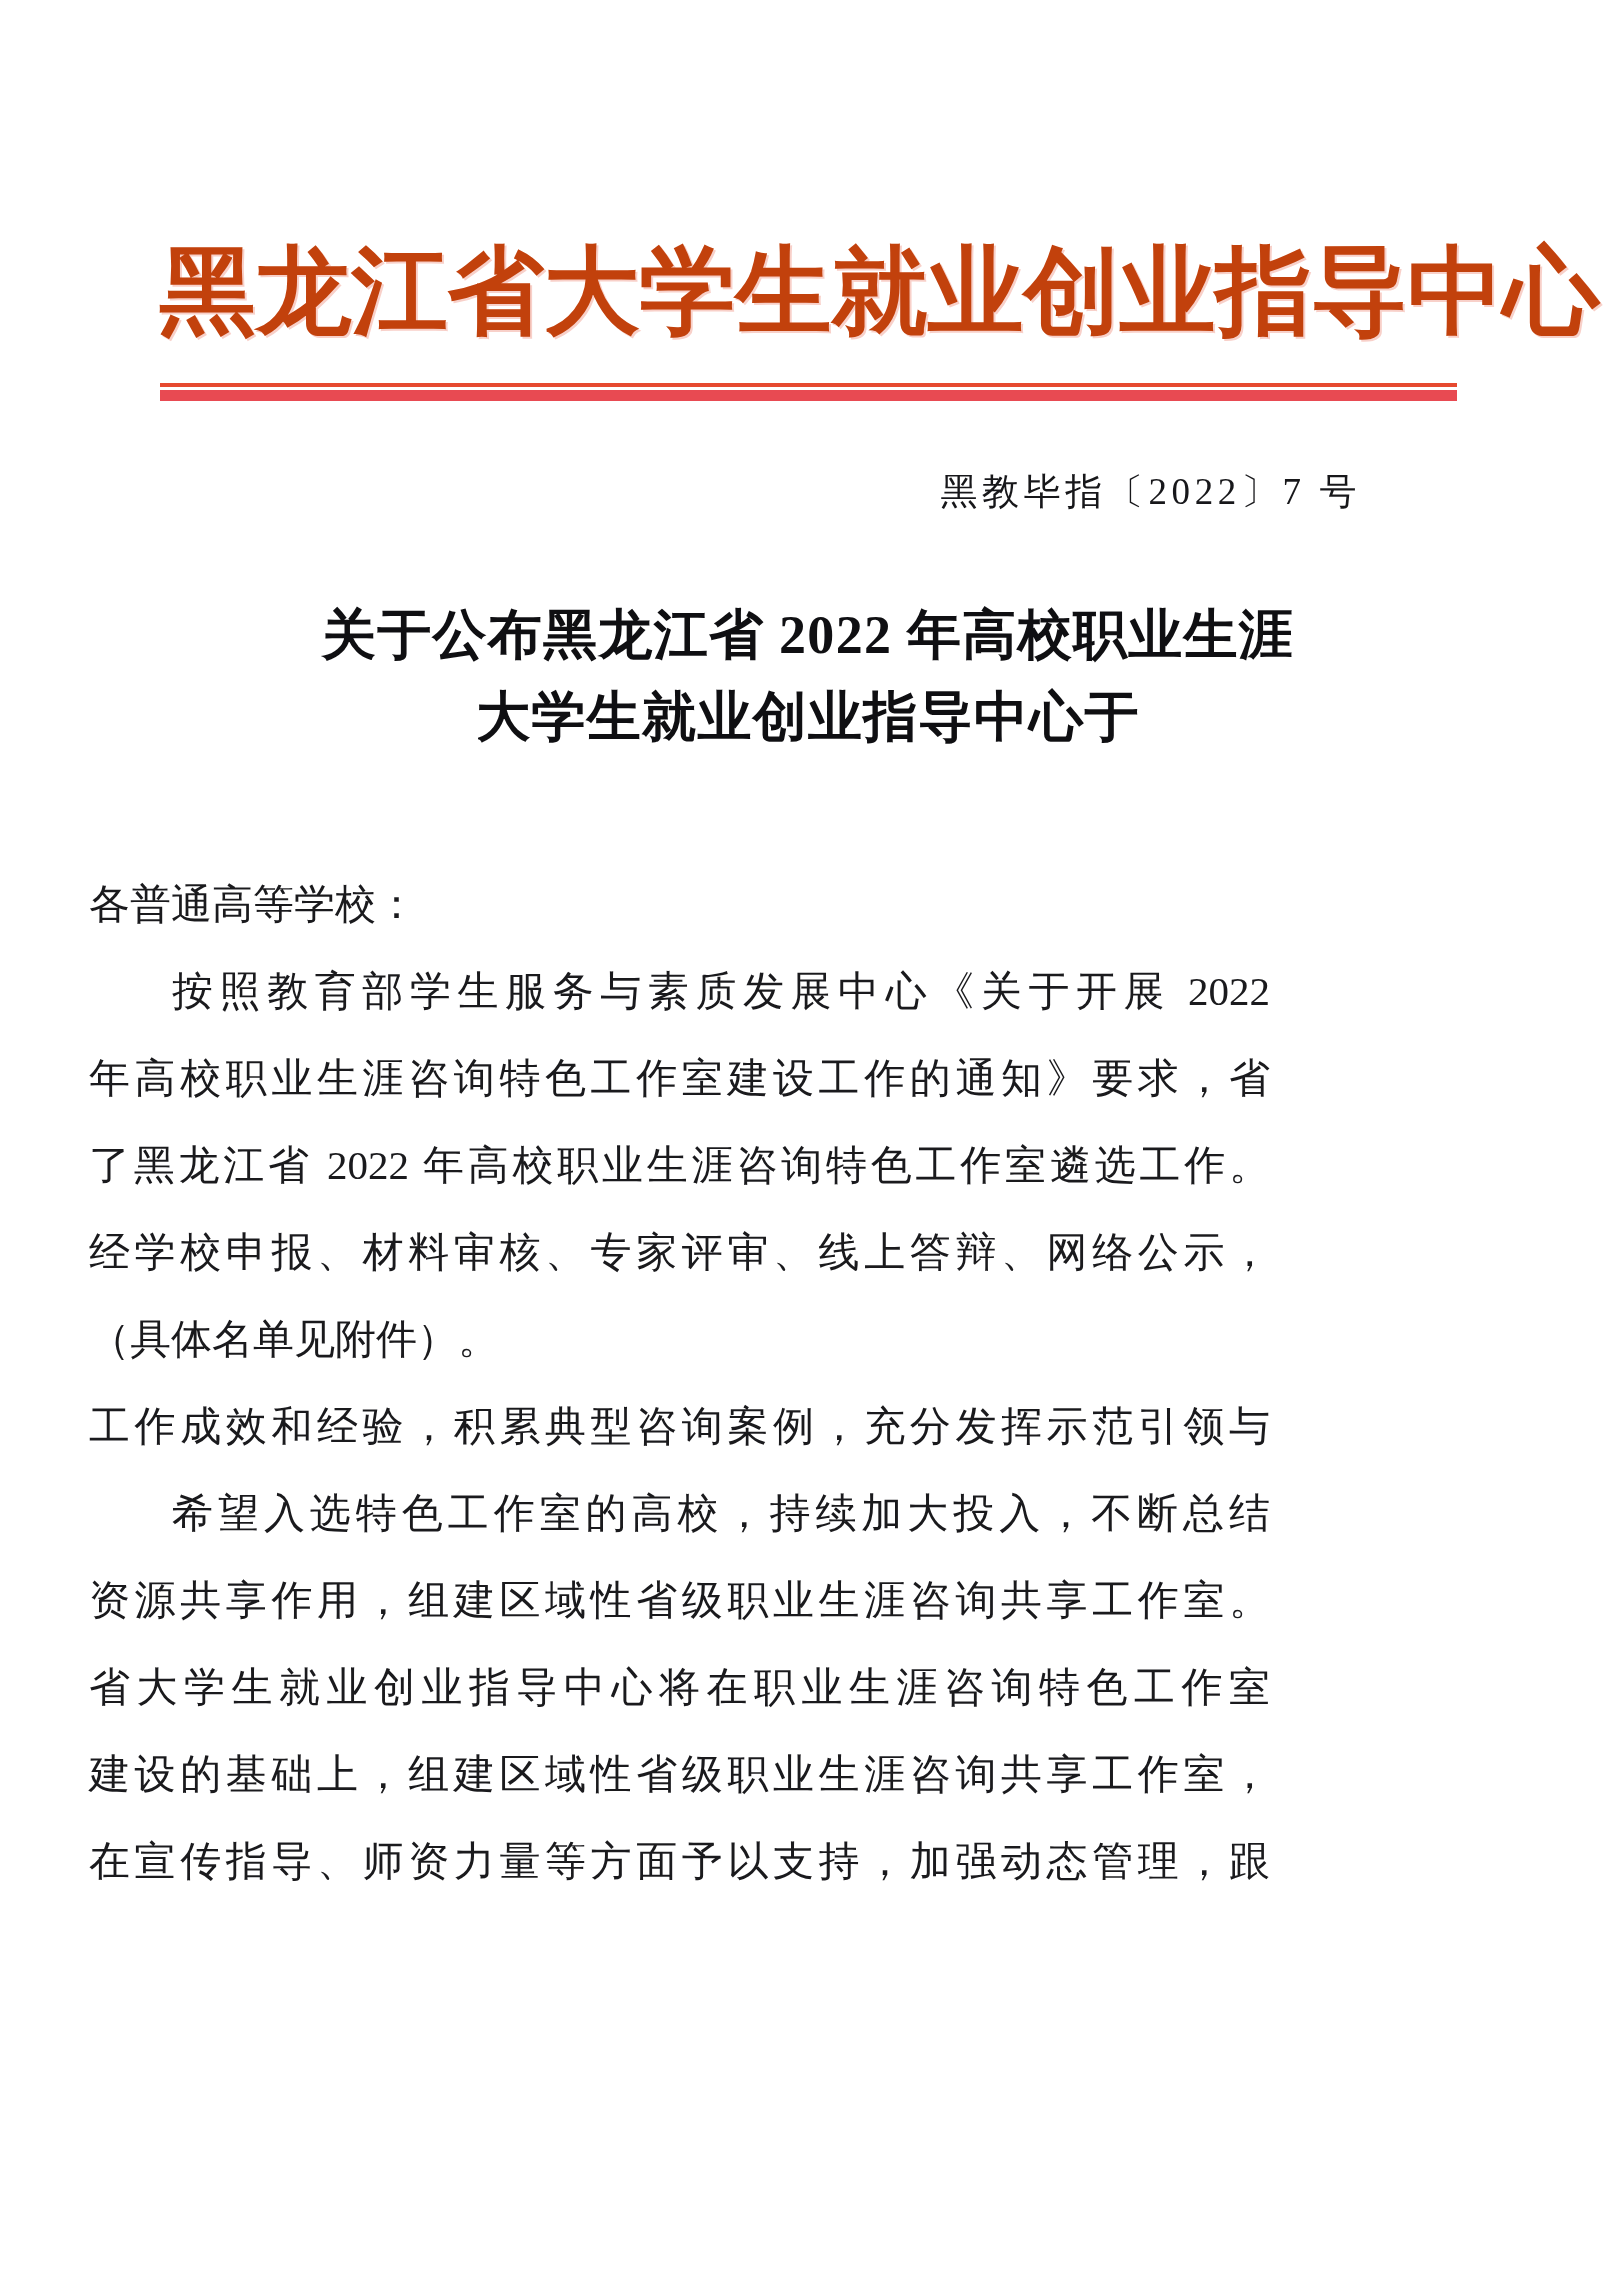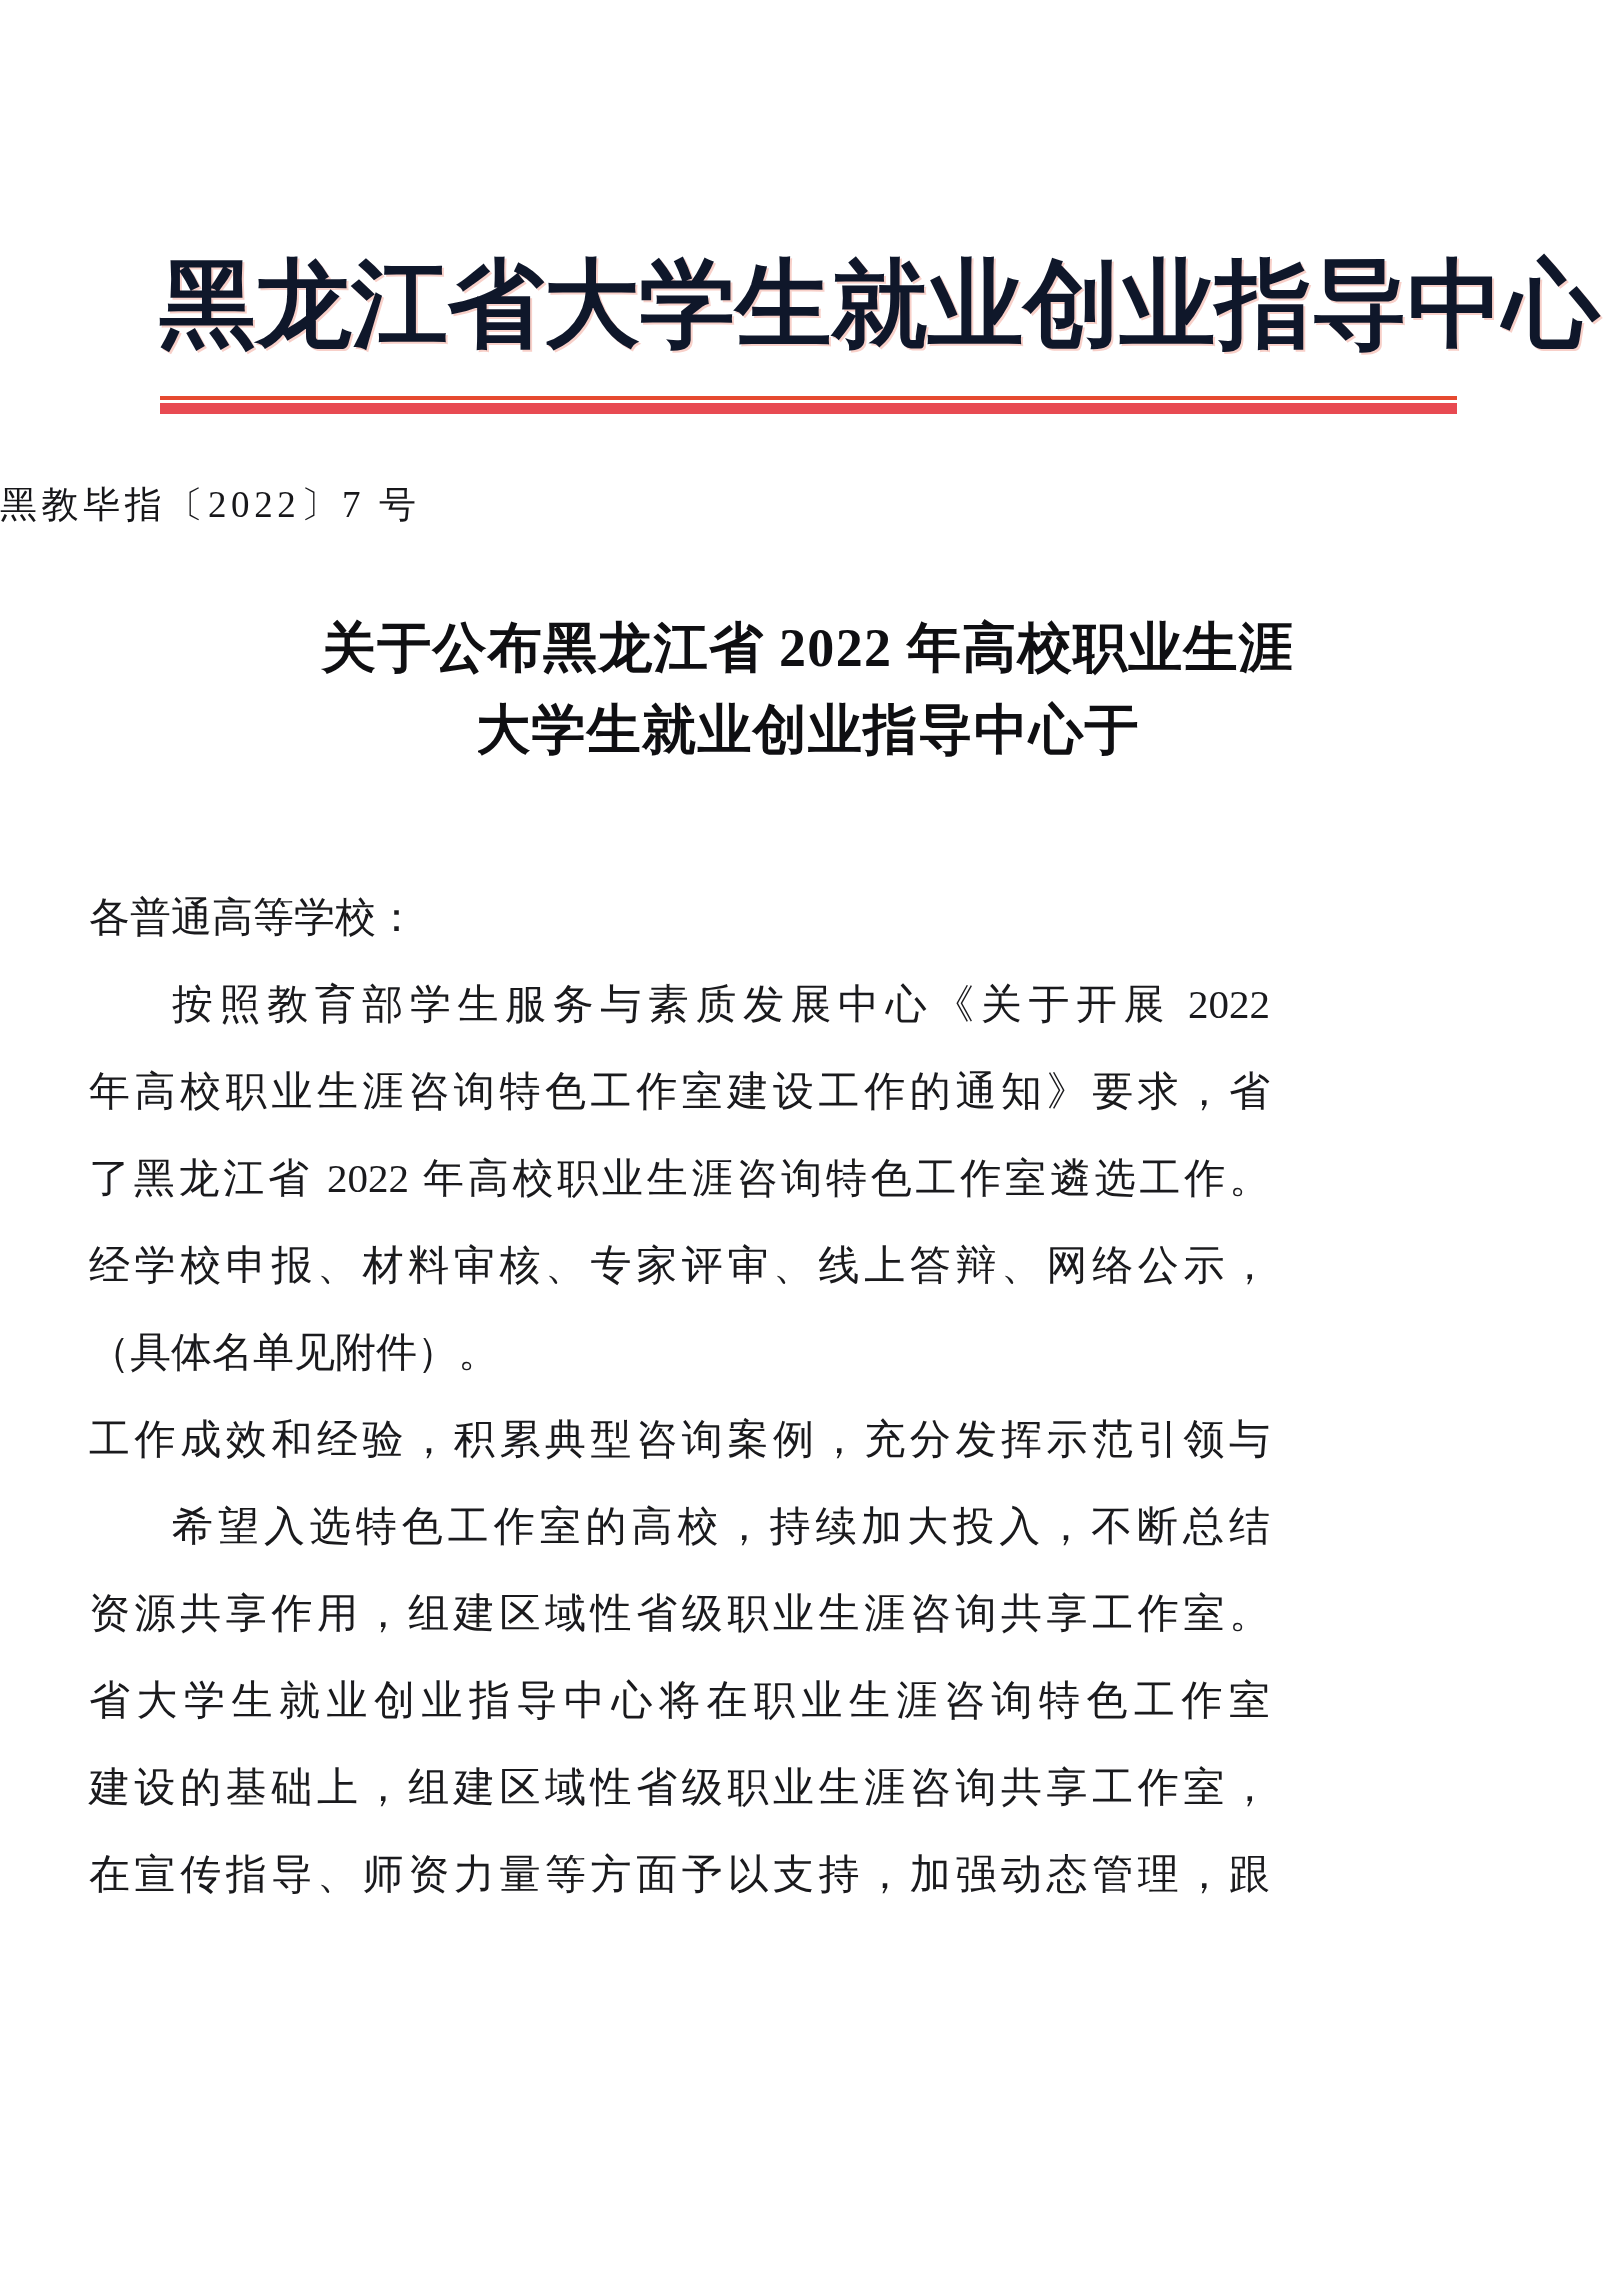--- a/index.html
+++ b/index.html
@@ -8,44 +8,45 @@
     width:1616px;height:2284px;
     background:#ffffff;
     box-sizing:border-box;
     padding-top:236px;
     overflow:hidden;
     font-family:"Liberation Serif","DejaVu Serif",serif;
     color:#1c1c1e;
   }
   
   .letterhead{
-    margin:17px auto;
+    margin:4px auto;
     width:1297px;
     font-size:96px;
     line-height:1.08;
     font-weight:bold;
-    color:#0f172a;
+    color:#c2410c;
     text-shadow:2px 2px 0 rgba(236,120,100,0.35);
     text-align:justify;
     text-align-last:justify;
     white-space:nowrap;
   }
   
   .rule{margin:39px auto 0;width:1297px;}
   .rule-thin{height:3.9px;background:#e6492f;}
   .rule-gap{height:3.3px;background:transparent;}
   .rule-thick{height:11px;background:#e84a52;}
   
   .doc-number{
     margin-top:66px;
-    text-align:left;
+    text-align:right;
     padding-right:255px;
     font-size:37px;
     letter-spacing:4.6px;
     color:#17171a;
+    margin-left:44px;
   }
   
   .title-block{
     margin-top:77px;
     text-align:center;
     font-weight:bold;
     color:#0f0f12;
     font-size:54px;
     line-height:82px;
     letter-spacing:1.3px;

